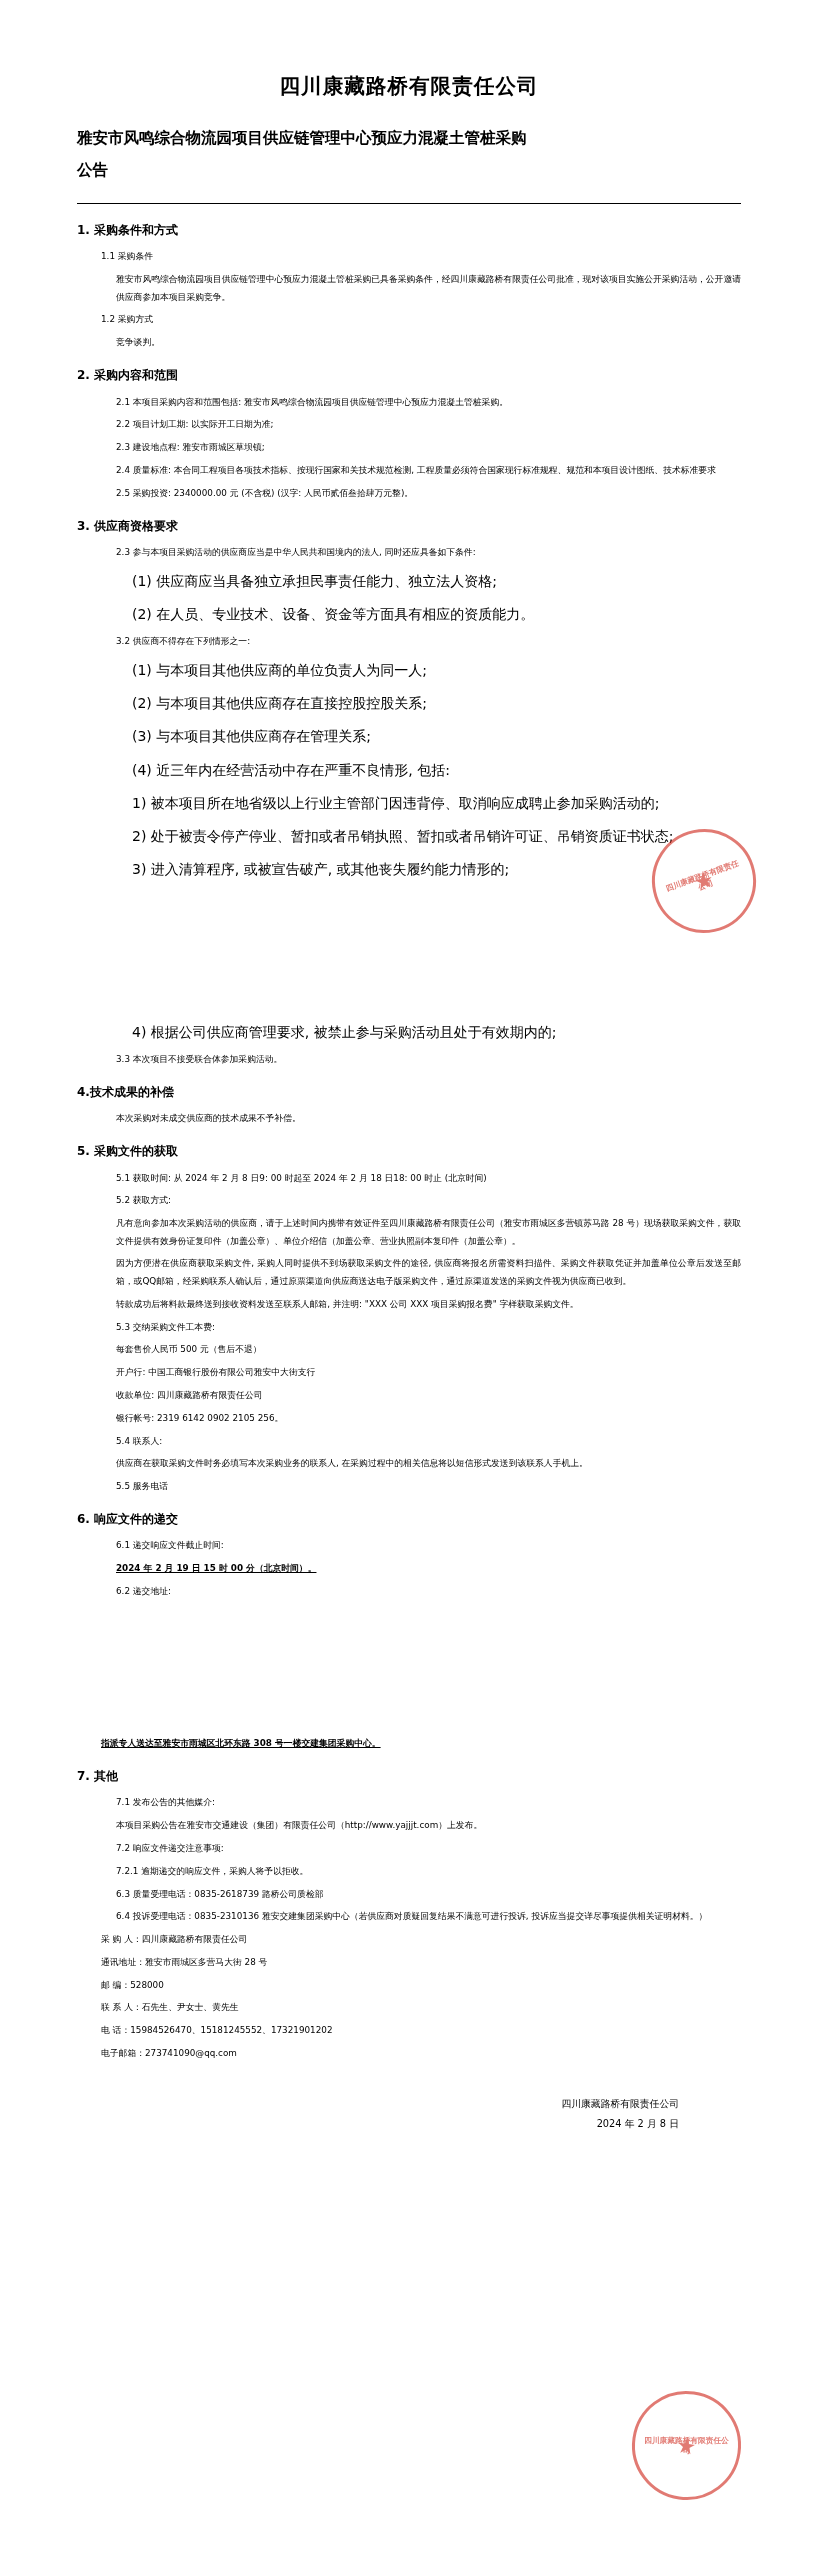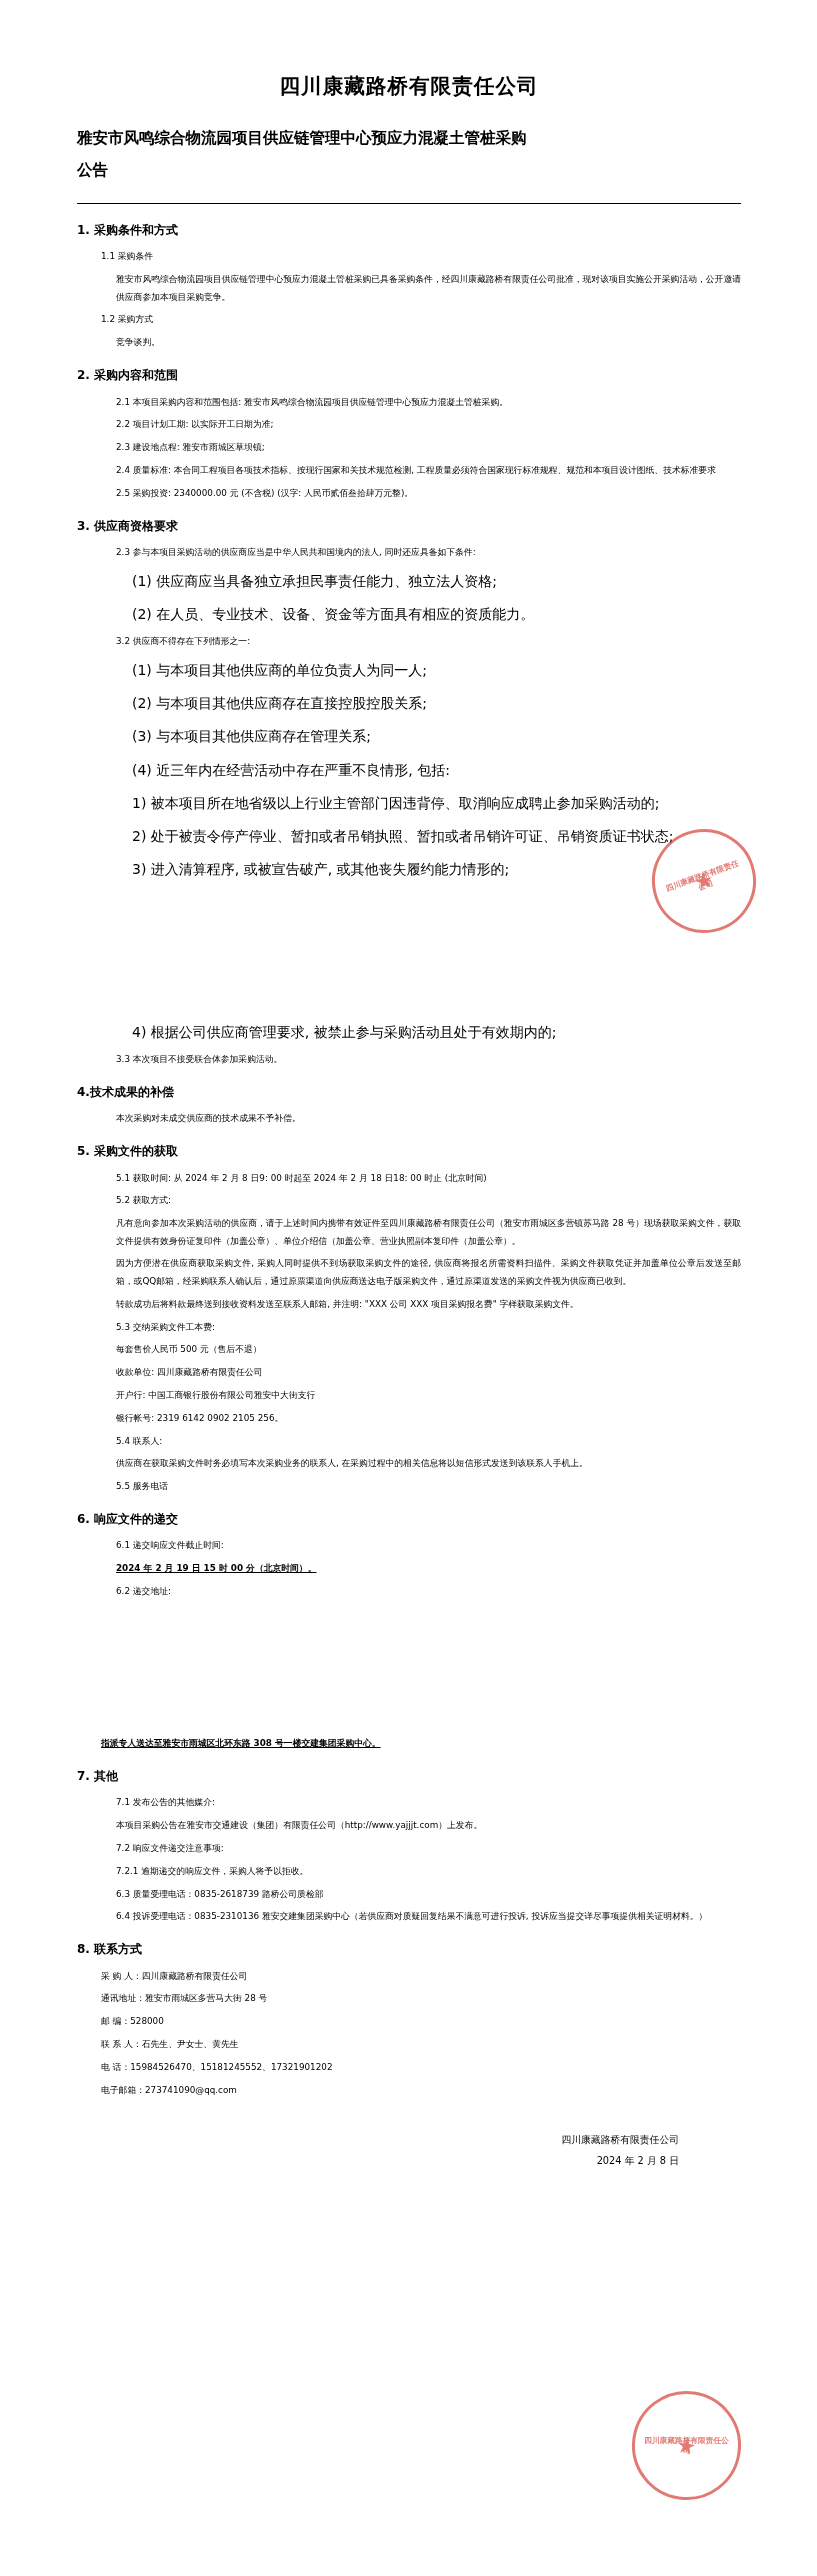--- a/index.html
+++ b/index.html
@@ -177,22 +177,22 @@
   <p class="l2">本次采购对未成交供应商的技术成果不予补偿。</p>
 
   <h2 class="sec"><span>5.</span> <span>采购文件的获取</span></h2>
   <p class="l2">5.1 获取时间: 从 2024 年 2 月 8 日9: 00 时起至 2024 年 2 月 18 日18: 00 时止 (北京时间)</p>
   <p class="l2">5.2 获取方式:</p>
   <p class="l2">凡有意向参加本次采购活动的供应商，请于上述时间内携带有效证件至四川康藏路桥有限责任公司（雅安市雨城区多营镇苏马路 28 号）现场获取采购文件，获取文件提供有效身份证复印件（加盖公章）、单位介绍信（加盖公章、营业执照副本复印件（加盖公章）。</p>
   <p class="l2">因为方便潜在供应商获取采购文件, 采购人同时提供不到场获取采购文件的途径, 供应商将报名所需资料扫描件、采购文件获取凭证并加盖单位公章后发送至邮箱，或QQ邮箱，经采购联系人确认后，通过原票渠道向供应商送达电子版采购文件，通过原渠道发送的采购文件视为供应商已收到。</p>
   <p class="l2">转款成功后将料款最终送到接收资料发送至联系人邮箱, 并注明: "XXX 公司 XXX 项目采购报名费" 字样获取采购文件。</p>
   <p class="l2">5.3 交纳采购文件工本费:</p>
   <p class="l2">每套售价人民币 500 元（售后不退）</p>
+  <p class="l2">开户行: 中国工商银行股份有限公司雅安中大街支行</p>
   <p class="l2">收款单位: 四川康藏路桥有限责任公司</p>
-  <p class="l2">开户行: 中国工商银行股份有限公司雅安中大街支行</p>
   <p class="l2">银行帐号: 2319 6142 0902 2105 256。</p>
   <p class="l2">5.4 联系人:</p>
   <p class="l2">供应商在获取采购文件时务必填写本次采购业务的联系人, 在采购过程中的相关信息将以短信形式发送到该联系人手机上。</p>
   <p class="l2">5.5 服务电话</p>
   <p class="l2"></p>
 
   <h2 class="sec"><span>6.</span> <span>响应文件的递交</span></h2>
   <p class="l2">6.1 递交响应文件截止时间:</p>
   <p class="l2 bu">2024 年 2 月 19 日 15 时 00 分（北京时间）。</p>
   <p class="l2">6.2 递交地址:</p>
@@ -202,21 +202,20 @@
   <p class="l1 bu">指派专人送达至雅安市雨城区北环东路 308 号一楼交建集团采购中心。</p>
 
   <h2 class="sec"><span>7.</span> <span>其他</span></h2>
   <p class="l2">7.1 发布公告的其他媒介:</p>
   <p class="l2">本项目采购公告在雅安市交通建设（集团）有限责任公司（http://www.yajjjt.com）上发布。</p>
   <p class="l2">7.2 响应文件递交注意事项:</p>
   <p class="l2">7.2.1 逾期递交的响应文件，采购人将予以拒收。</p>
   <p class="l2">6.3 质量受理电话：0835-2618739 路桥公司质检部</p>
   <p class="l2">6.4 投诉受理电话：0835-2310136 雅安交建集团采购中心（若供应商对质疑回复结果不满意可进行投诉, 投诉应当提交详尽事项提供相关证明材料。）</p>
 
-  <h2 class="sec"><span>8.</span> <span>联系方式</span></h2>
   <p class="l1">采 购 人：四川康藏路桥有限责任公司</p>
   <p class="l1">通讯地址：雅安市雨城区多营马大街 28 号</p>
   <p class="l1">邮    编：528000</p>
   <p class="l1">联 系 人：石先生、尹女士、黄先生</p>
   <p class="l1">电    话：15984526470、15181245552、17321901202</p>
   <p class="l1">电子邮箱：273741090@qq.com</p>
 
   <div class="sign-block">
     <div>四川康藏路桥有限责任公司</div>
     <div>2024 年 2 月 8 日</div>

